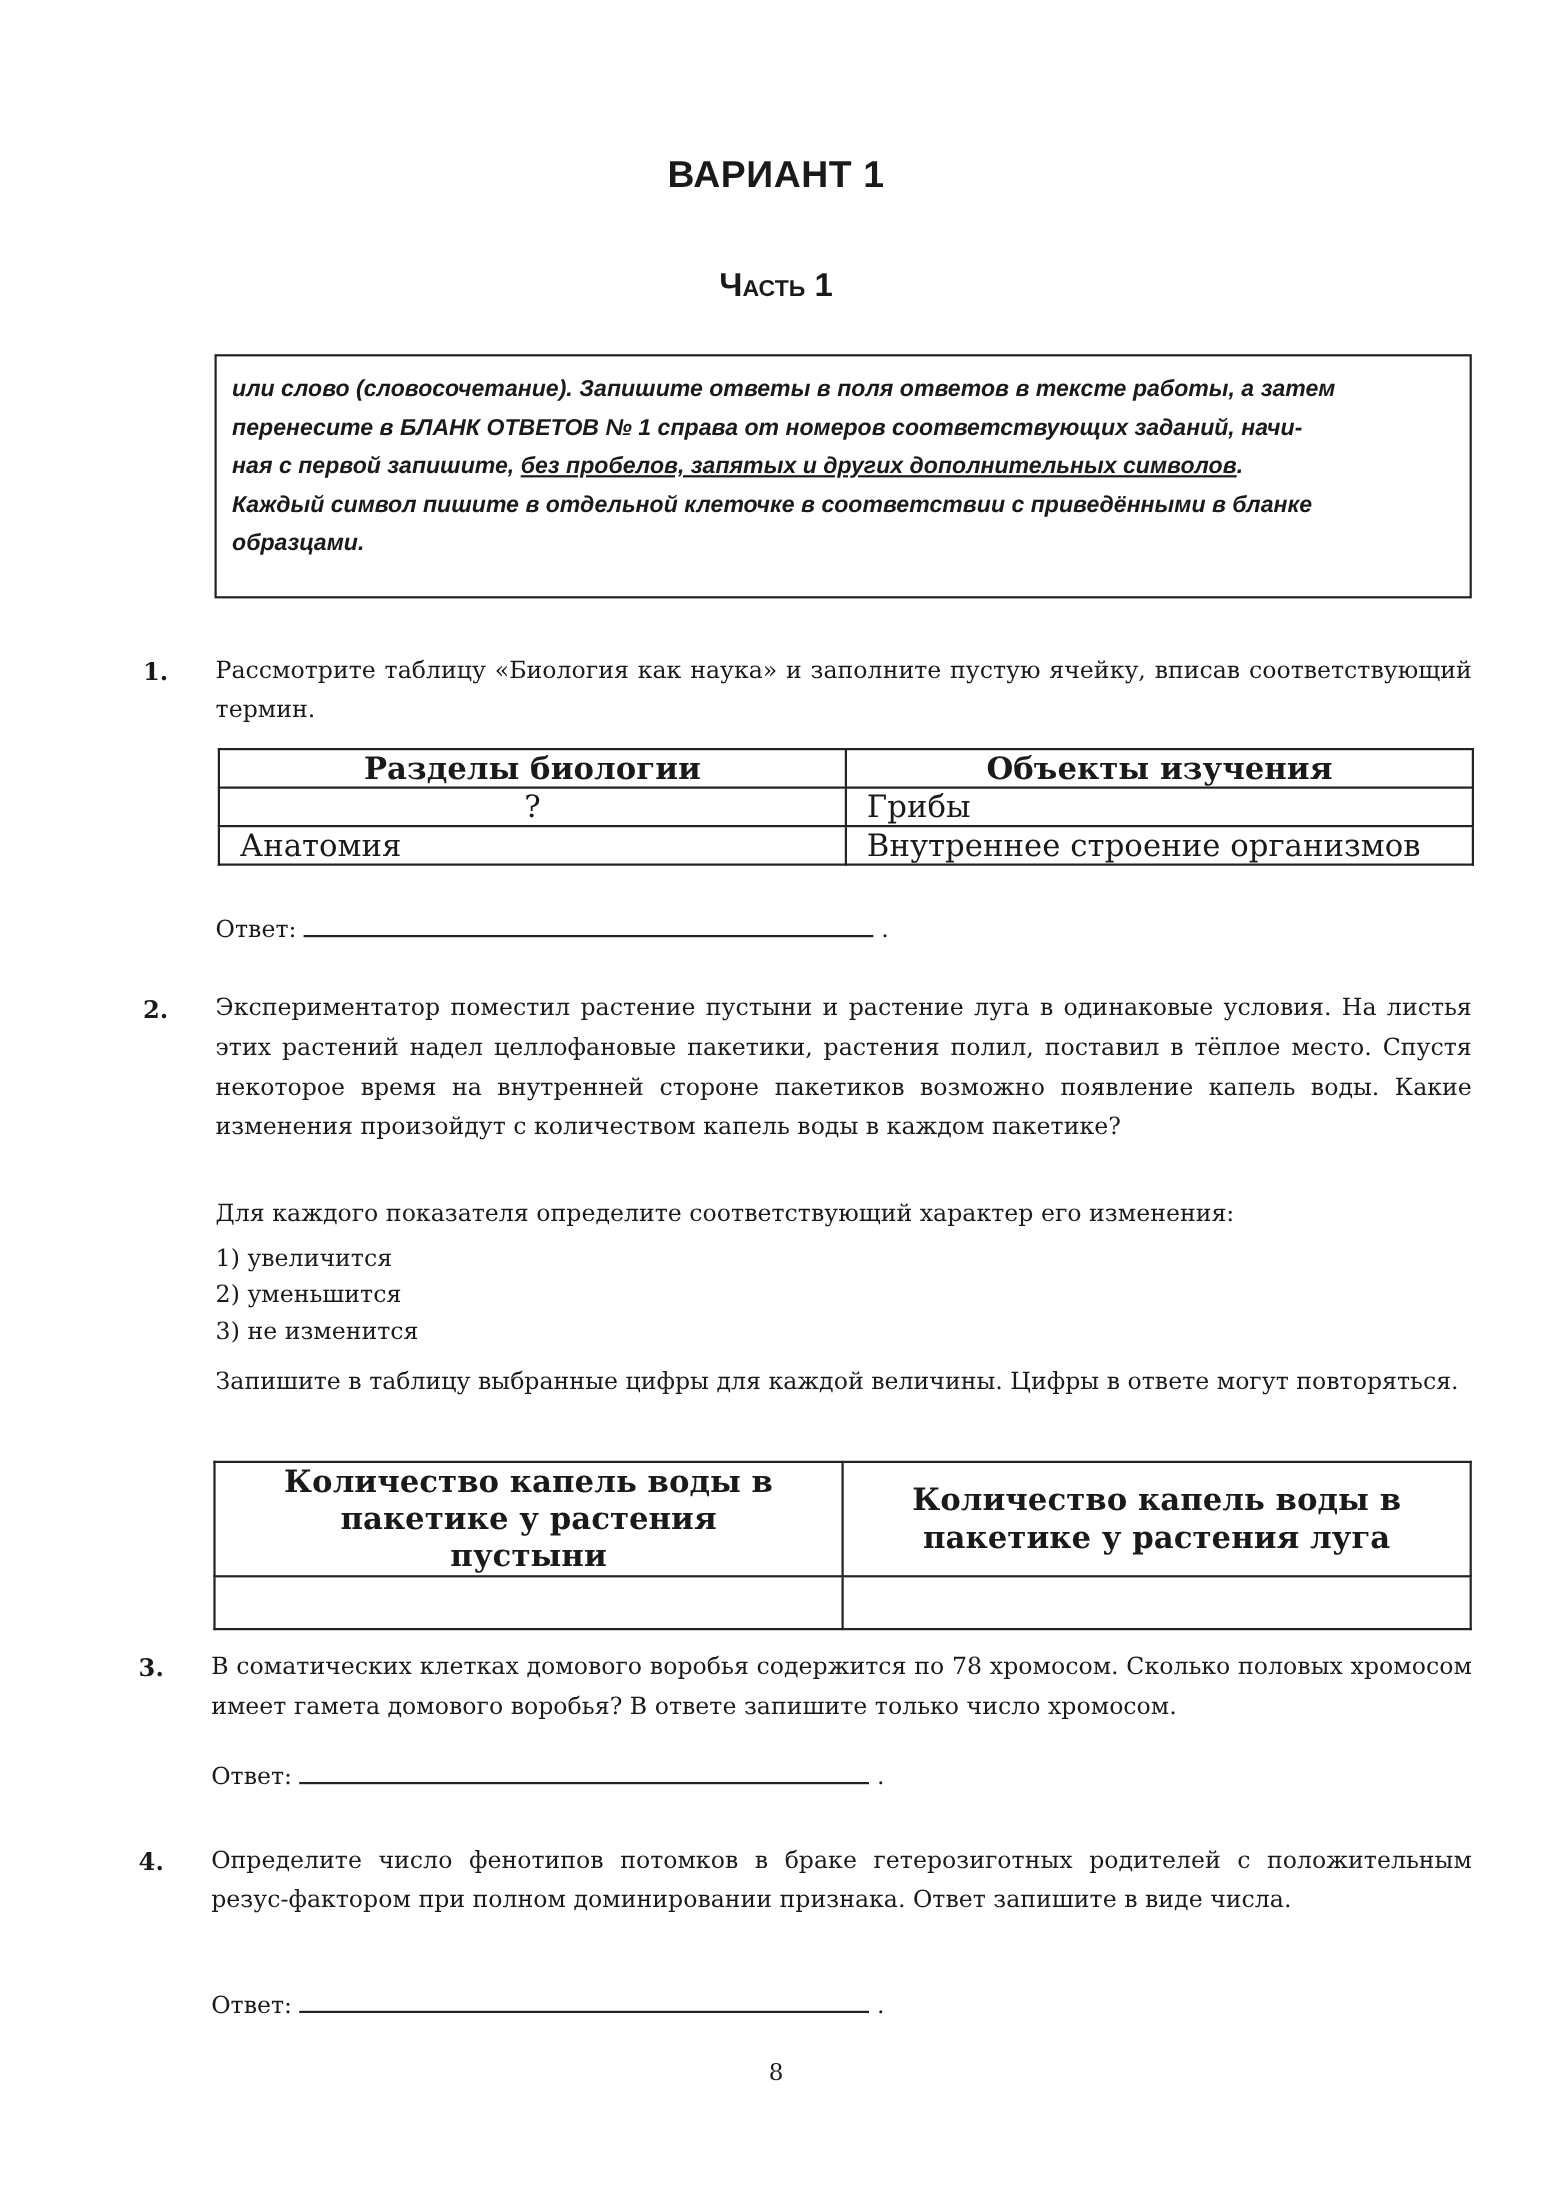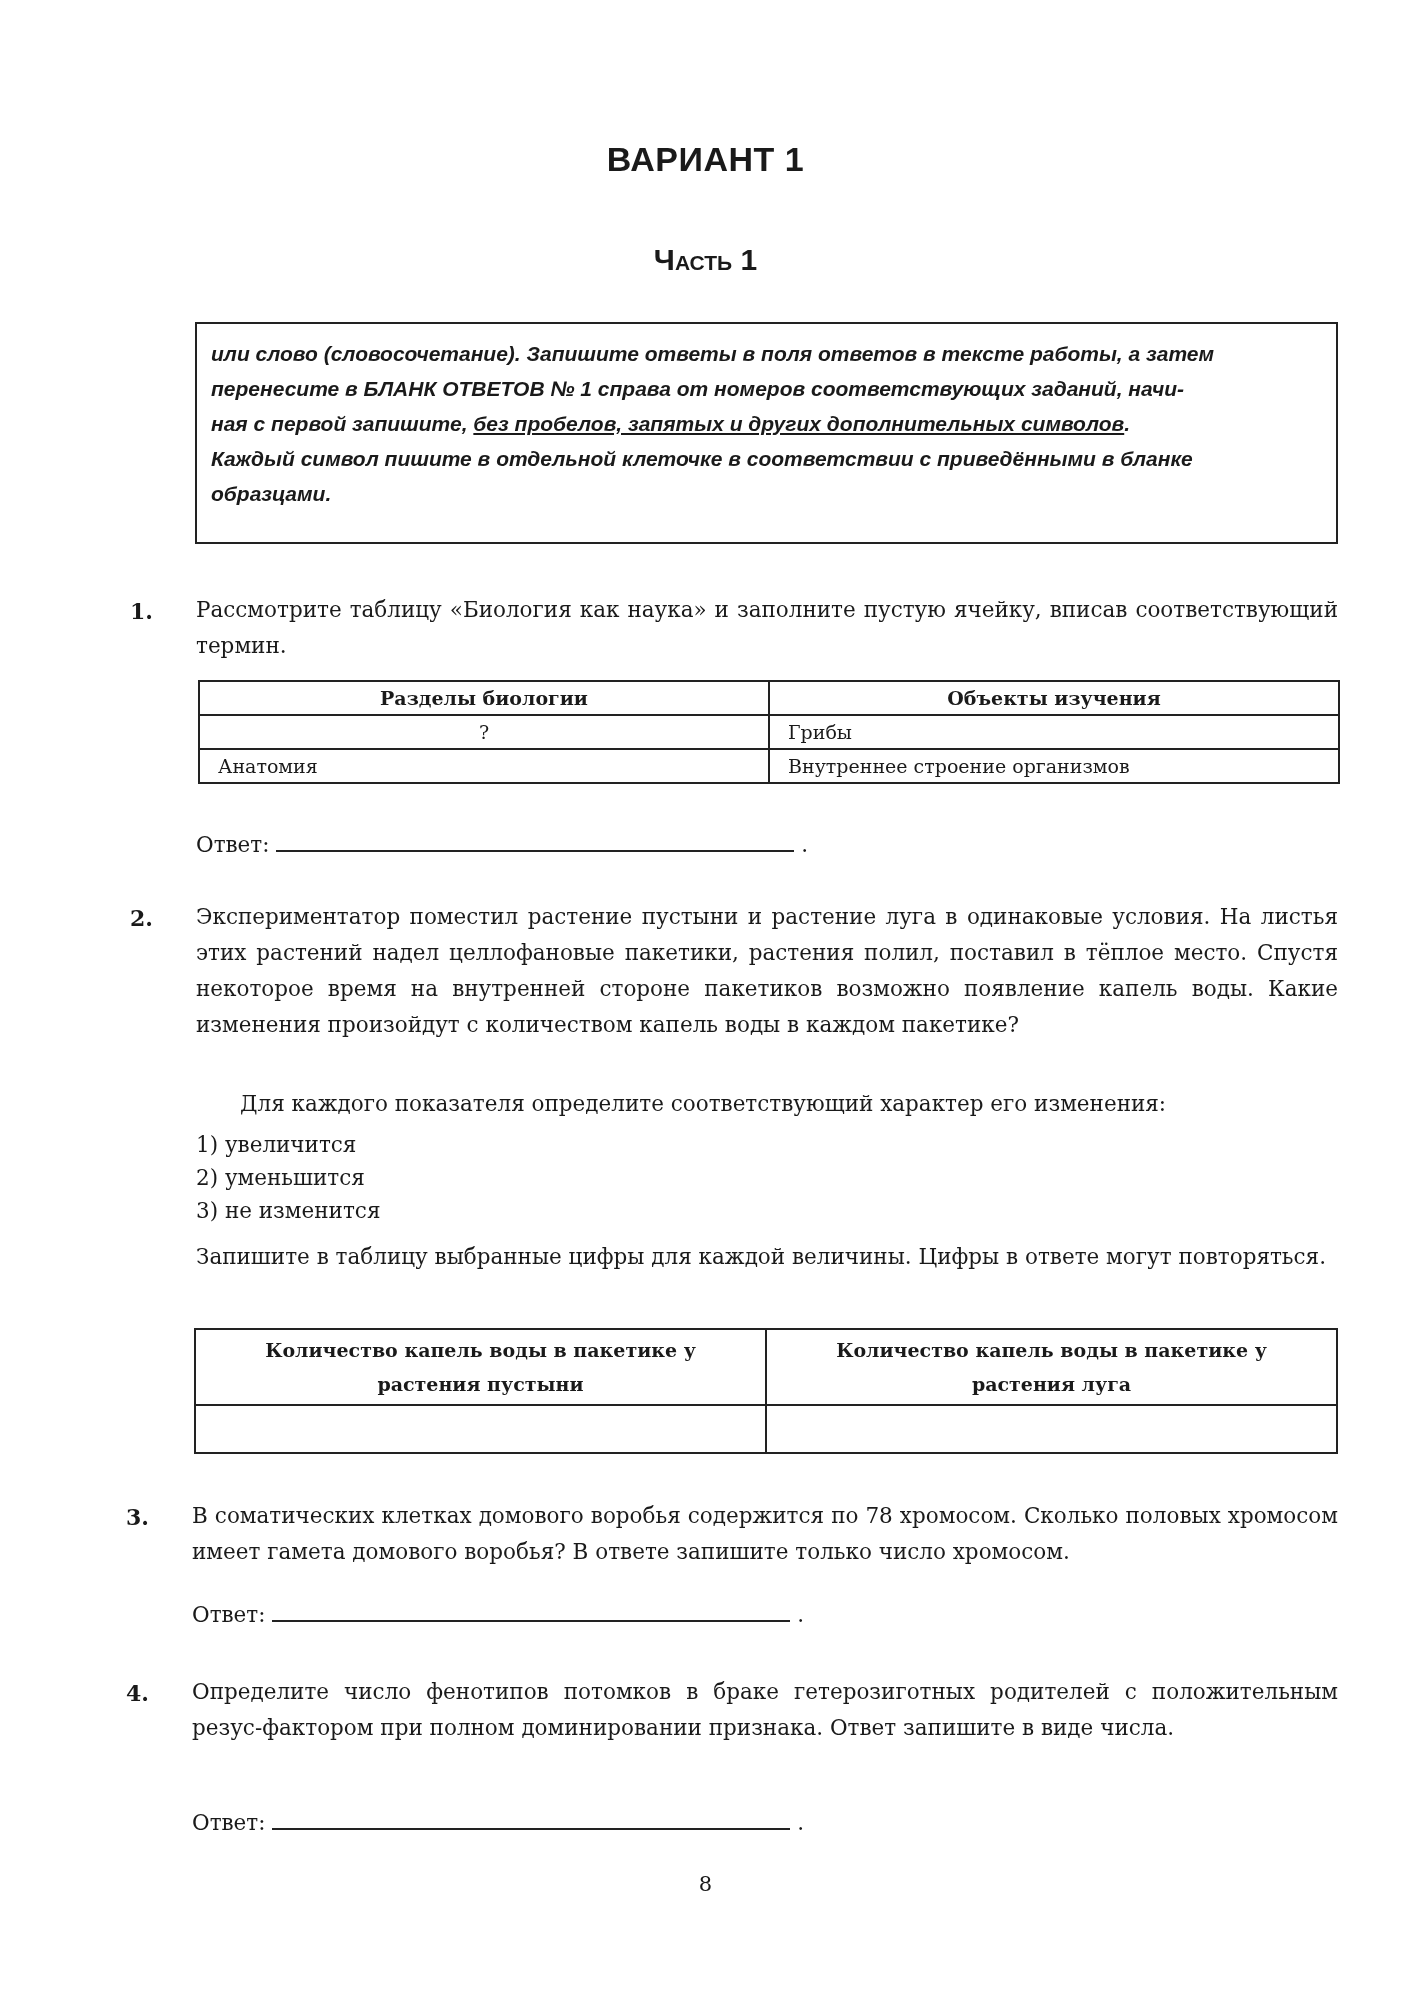--- a/index.html
+++ b/index.html
@@ -10,21 +10,21 @@
            font-family: "Liberation Sans", sans-serif; font-weight: bold; font-size: 34px; letter-spacing: 0.5px; }
   .part { left: 0; width: 1411px; top: 243px; text-align: center;
           font-family: "Liberation Sans", sans-serif; font-weight: bold; font-size: 30px; font-variant: small-caps; }
   .instr { left: 195px; top: 322px; width: 1143px; height: 222px; border: 2px solid #222;
            box-sizing: border-box; padding: 12px 14px 0 14px;
            font-family: "Liberation Sans", sans-serif; font-style: italic; font-weight: bold;
            font-size: 21px; line-height: 35px; }
   .instr u { text-decoration: underline; }
   .qnum { font-family: "DejaVu Serif", serif; font-weight: bold; font-size: 22px; }
   .qtext { font-size: 21.5px; line-height: 36px; text-align: justify; }
-  table.t { border-collapse: collapse; position: absolute; font-size: 19px; }
+  table.t { border-collapse: collapse; position: absolute; font-size: 28px; }
   table.t td, table.t th { border: 2px solid #222; padding: 0 18px; }
   table.t th { font-weight: bold; text-align: center; }
   .ans { font-size: 21.5px; }
   .ans .line { display: inline-block; border-bottom: 2px solid #222; vertical-align: baseline; height: 20px; }
   .list div { font-size: 21.5px; line-height: 33px; }
   .pagenum { left: 0; width: 1411px; top: 1872px; text-align: center; font-size: 21px; }
 </style>
 </head>
 <body>
 
@@ -60,21 +60,21 @@
   </table>
 
 <div class="abs ans" style="left:196px; top:830px;">
   <span>Ответ:</span>
   <span class="line" style="width:518px;"></span>
   <span>.</span>
 </div>
 
 <div class="abs qnum" style="left:130px; top:905px;">2.</div>
 <div class="abs qtext" style="left:196px; top:899px; width:1142px;">Экспериментатор поместил растение пустыни и растение луга в одинаковые условия. На листья этих растений надел целлофановые пакетики, растения полил, поставил в тёплое место. Спустя некоторое время на внутренней стороне пакетиков возможно появление капель воды. Какие изменения произойдут с количеством капель воды в каждом пакетике?</div>
-<div class="abs qtext" style="left:196px; top:1086px; width:1142px;margin-left:44px;">Для каждого показателя определите соответствующий характер его изменения:</div>
+<div class="abs qtext" style="left:196px; top:1086px; width:1142px;">Для каждого показателя определите соответствующий характер его изменения:</div>
 <div class="abs list" style="left:196px; top:1128px;">
   <div>1) увеличится</div>
   <div>2) уменьшится</div>
   <div>3) не изменится</div>
 </div>
 <div class="abs qtext" style="left:196px; top:1239px; width:1142px;">Запишите в таблицу выбранные цифры для каждой величины. Цифры в ответе могут повторяться.</div>
 
 <table class="t" style="left:194px; top:1328px; width:1144px;">
   <tbody>
       <tr style="height:76px;">

